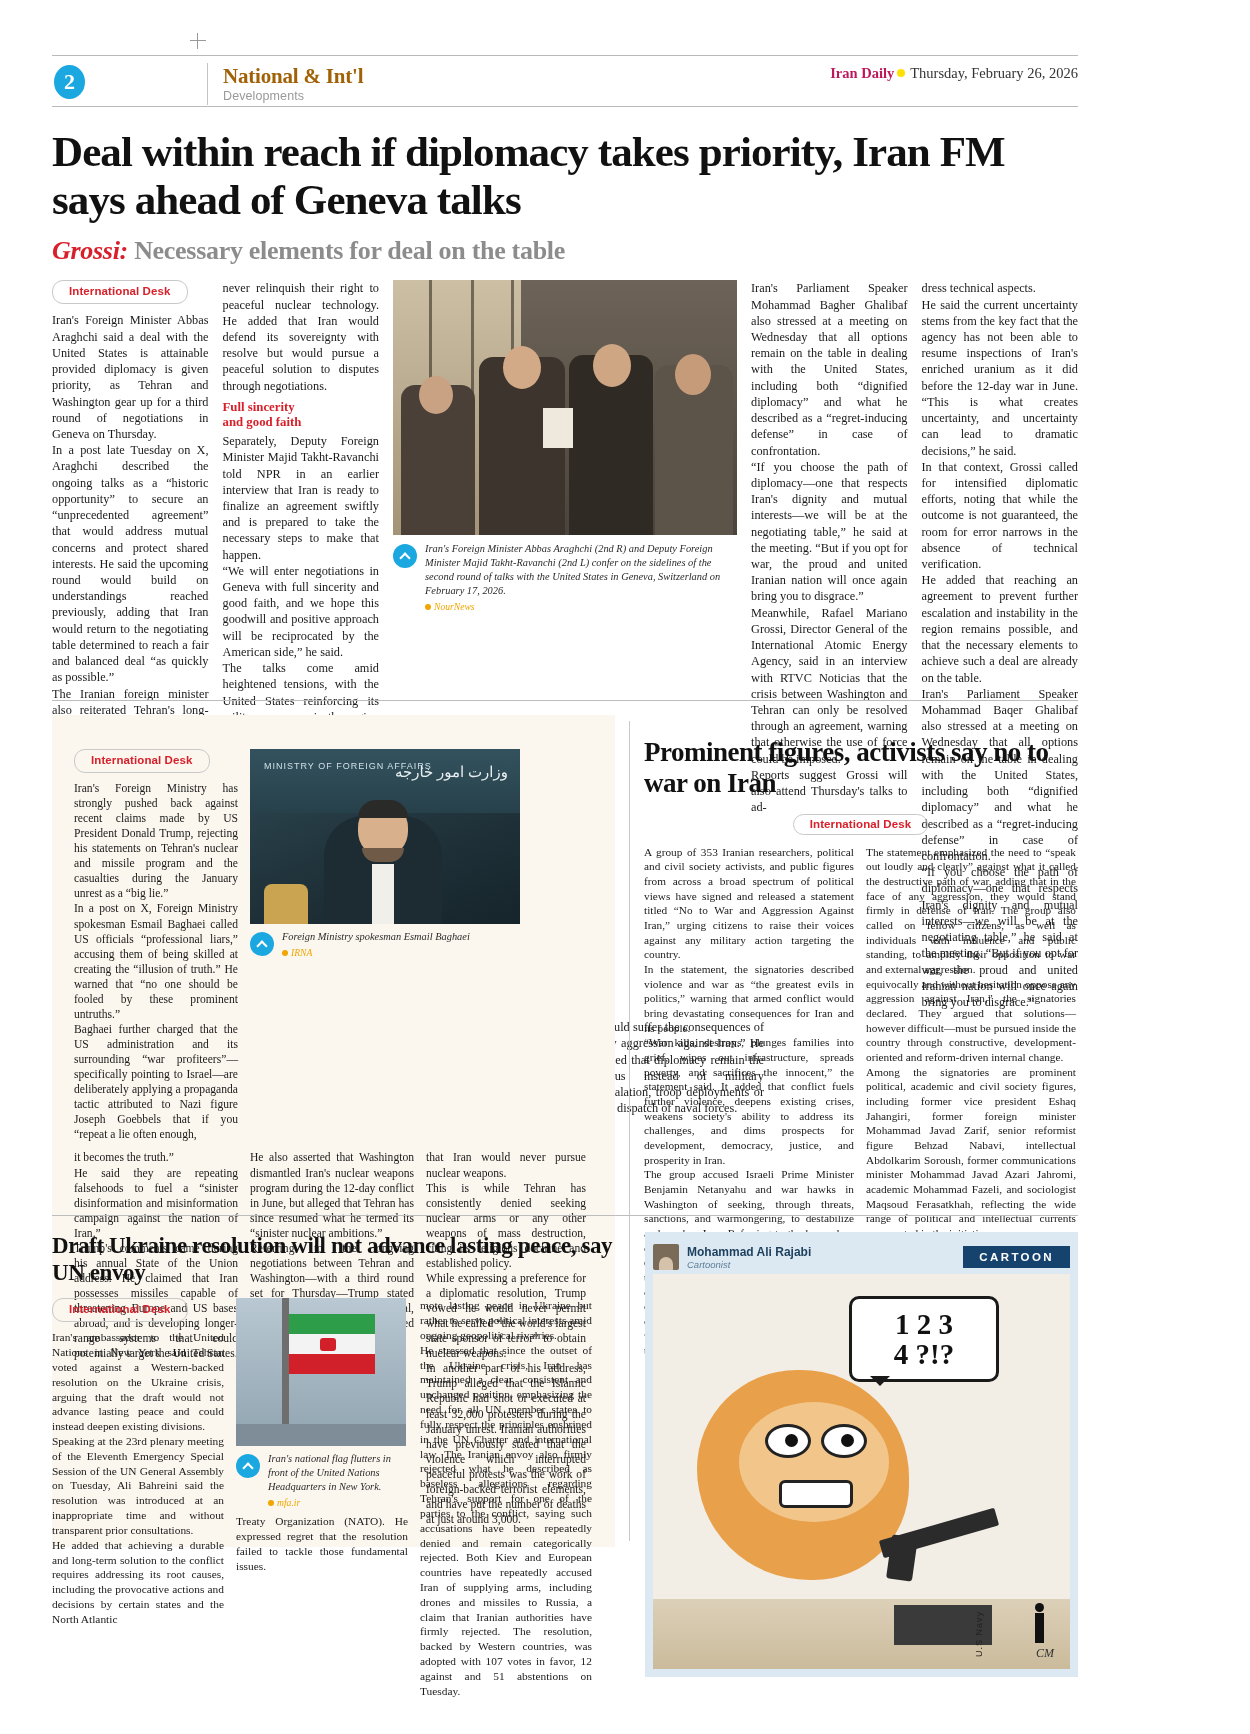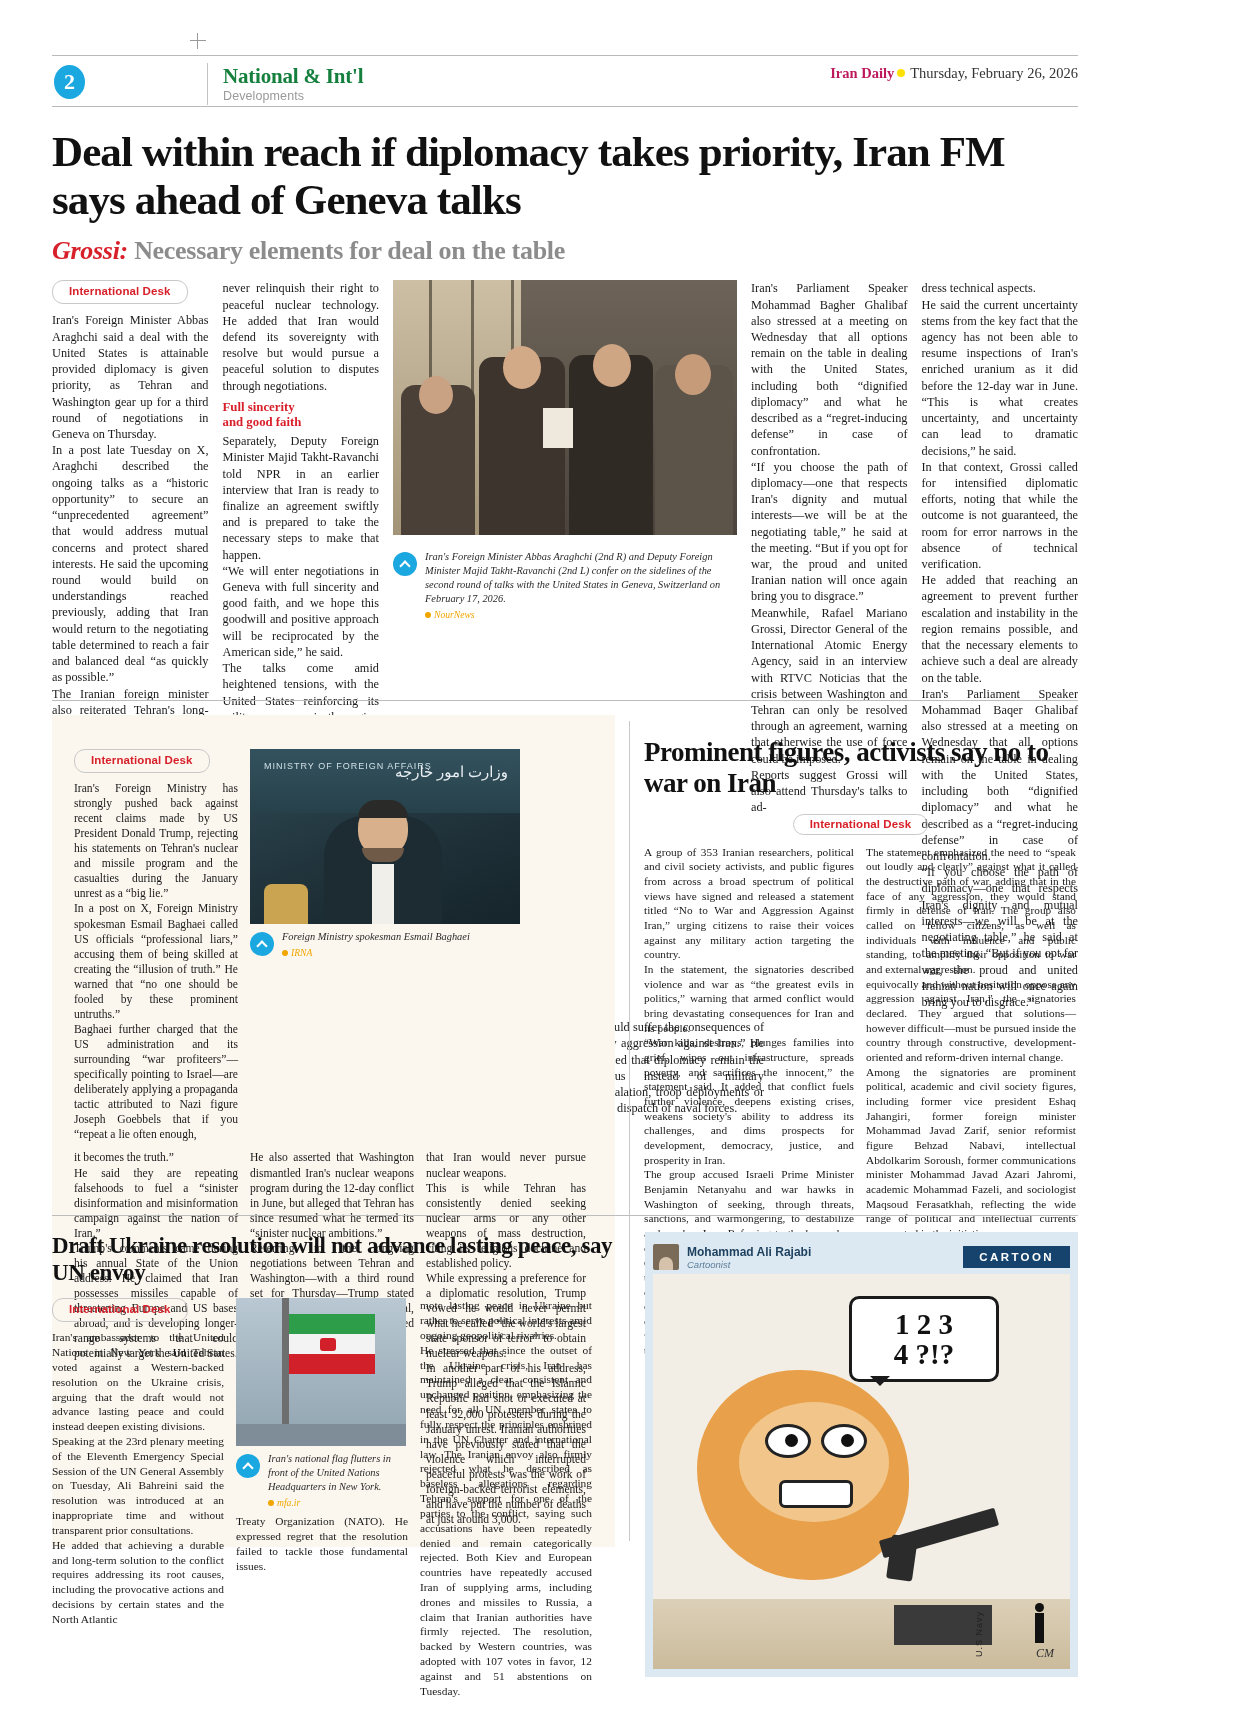--- a/index.html
+++ b/index.html
@@ -21,21 +21,21 @@
   .masthead { position:absolute; left:52px; top:55px; width:1026px; height:52px; }
   .masthead .rule-top { position:absolute; left:0; top:0; width:100%; height:1px; background:#b9b9b9; }
   .page-badge {
     position:absolute; left:2px; top:10px; width:31px; height:34px;
     background:#1ba8e0; border-radius:50%;
     color:#fff; font-family:"Liberation Serif",serif; font-weight:bold; font-size:22px;
     display:flex; align-items:center; justify-content:center; line-height:1;
   }
   .masthead .vrule { position:absolute; left:155px; top:8px; width:1px; height:42px; background:#c3c3c3; }
   .sec-title { position:absolute; left:171px; top:9px; font-family:"Liberation Serif",serif;
-               font-weight:bold; font-size:21px; letter-spacing:-0.2px; color:#15803d; }
+               font-weight:bold; font-size:21px; letter-spacing:-0.2px; color:#a16207; }
   .sec-sub { position:absolute; left:171px; top:34px; font-family:"Liberation Sans",sans-serif;
              font-size:12.5px; color:#9a9a9a; letter-spacing:0.1px; }
   .brandline { position:absolute; right:0; top:10px; font-size:14.5px; white-space:nowrap; }
   .brandline .bn { font-weight:bold; color:#be185d; }
   .brandline .dot { display:inline-block; width:8px; height:8px; border-radius:50%;
                     background:#ffe000; margin:0 5px 0 3px; vertical-align:1px; }
   .brandline .dt { color:#333; }
   .masthead .rule-bot { position:absolute; left:0; bottom:0; width:100%; height:1px; background:#b9b9b9; }
 
   
@@ -61,21 +61,21 @@
   .photo-col { width:344px; }
   .photo-wrap { width:344px; }
   .photo {
     width:344px; height:255px; position:relative; overflow:hidden;
     background:linear-gradient(170deg,#b9ad9a 0%, #8e8375 40%, #6c6258 100%);
   }
   .photo .pane { position:absolute; background:rgba(255,255,255,0.10); }
   .photo .win { position:absolute; top:0; bottom:0; width:3px; background:rgba(40,34,28,0.55); }
   .photo .fig { position:absolute; bottom:0; border-radius:14px 14px 0 0; }
   .photo .head { position:absolute; border-radius:50%; }
-  .cap { margin-top:15px; display:flex; gap:8px; }
+  .cap { margin-top:7px; display:flex; gap:8px; }
   .cap-arrow { flex:0 0 auto; width:24px; height:24px; border-radius:50%; background:#1ba8e0;
                display:flex; align-items:center; justify-content:center; margin-top:2px; }
   .cap-arrow span { display:block; width:8px; height:8px; border-left:2px solid #fff;
                     border-top:2px solid #fff; transform:rotate(45deg); margin-top:3px; }
   .cap-txt { font-size:10.4px; line-height:1.34; font-style:italic; color:#2a2a2a; }
   .credit { margin-top:3px; font-size:9.6px; color:#f0a500; font-style:italic; }
   .credit .cdot { display:inline-block; width:6px; height:6px; border-radius:50%;
                   background:#f0a500; margin-right:3px; vertical-align:0px; }
 
   .lead-under { display:flex; gap:14px; margin-top:9px; }

